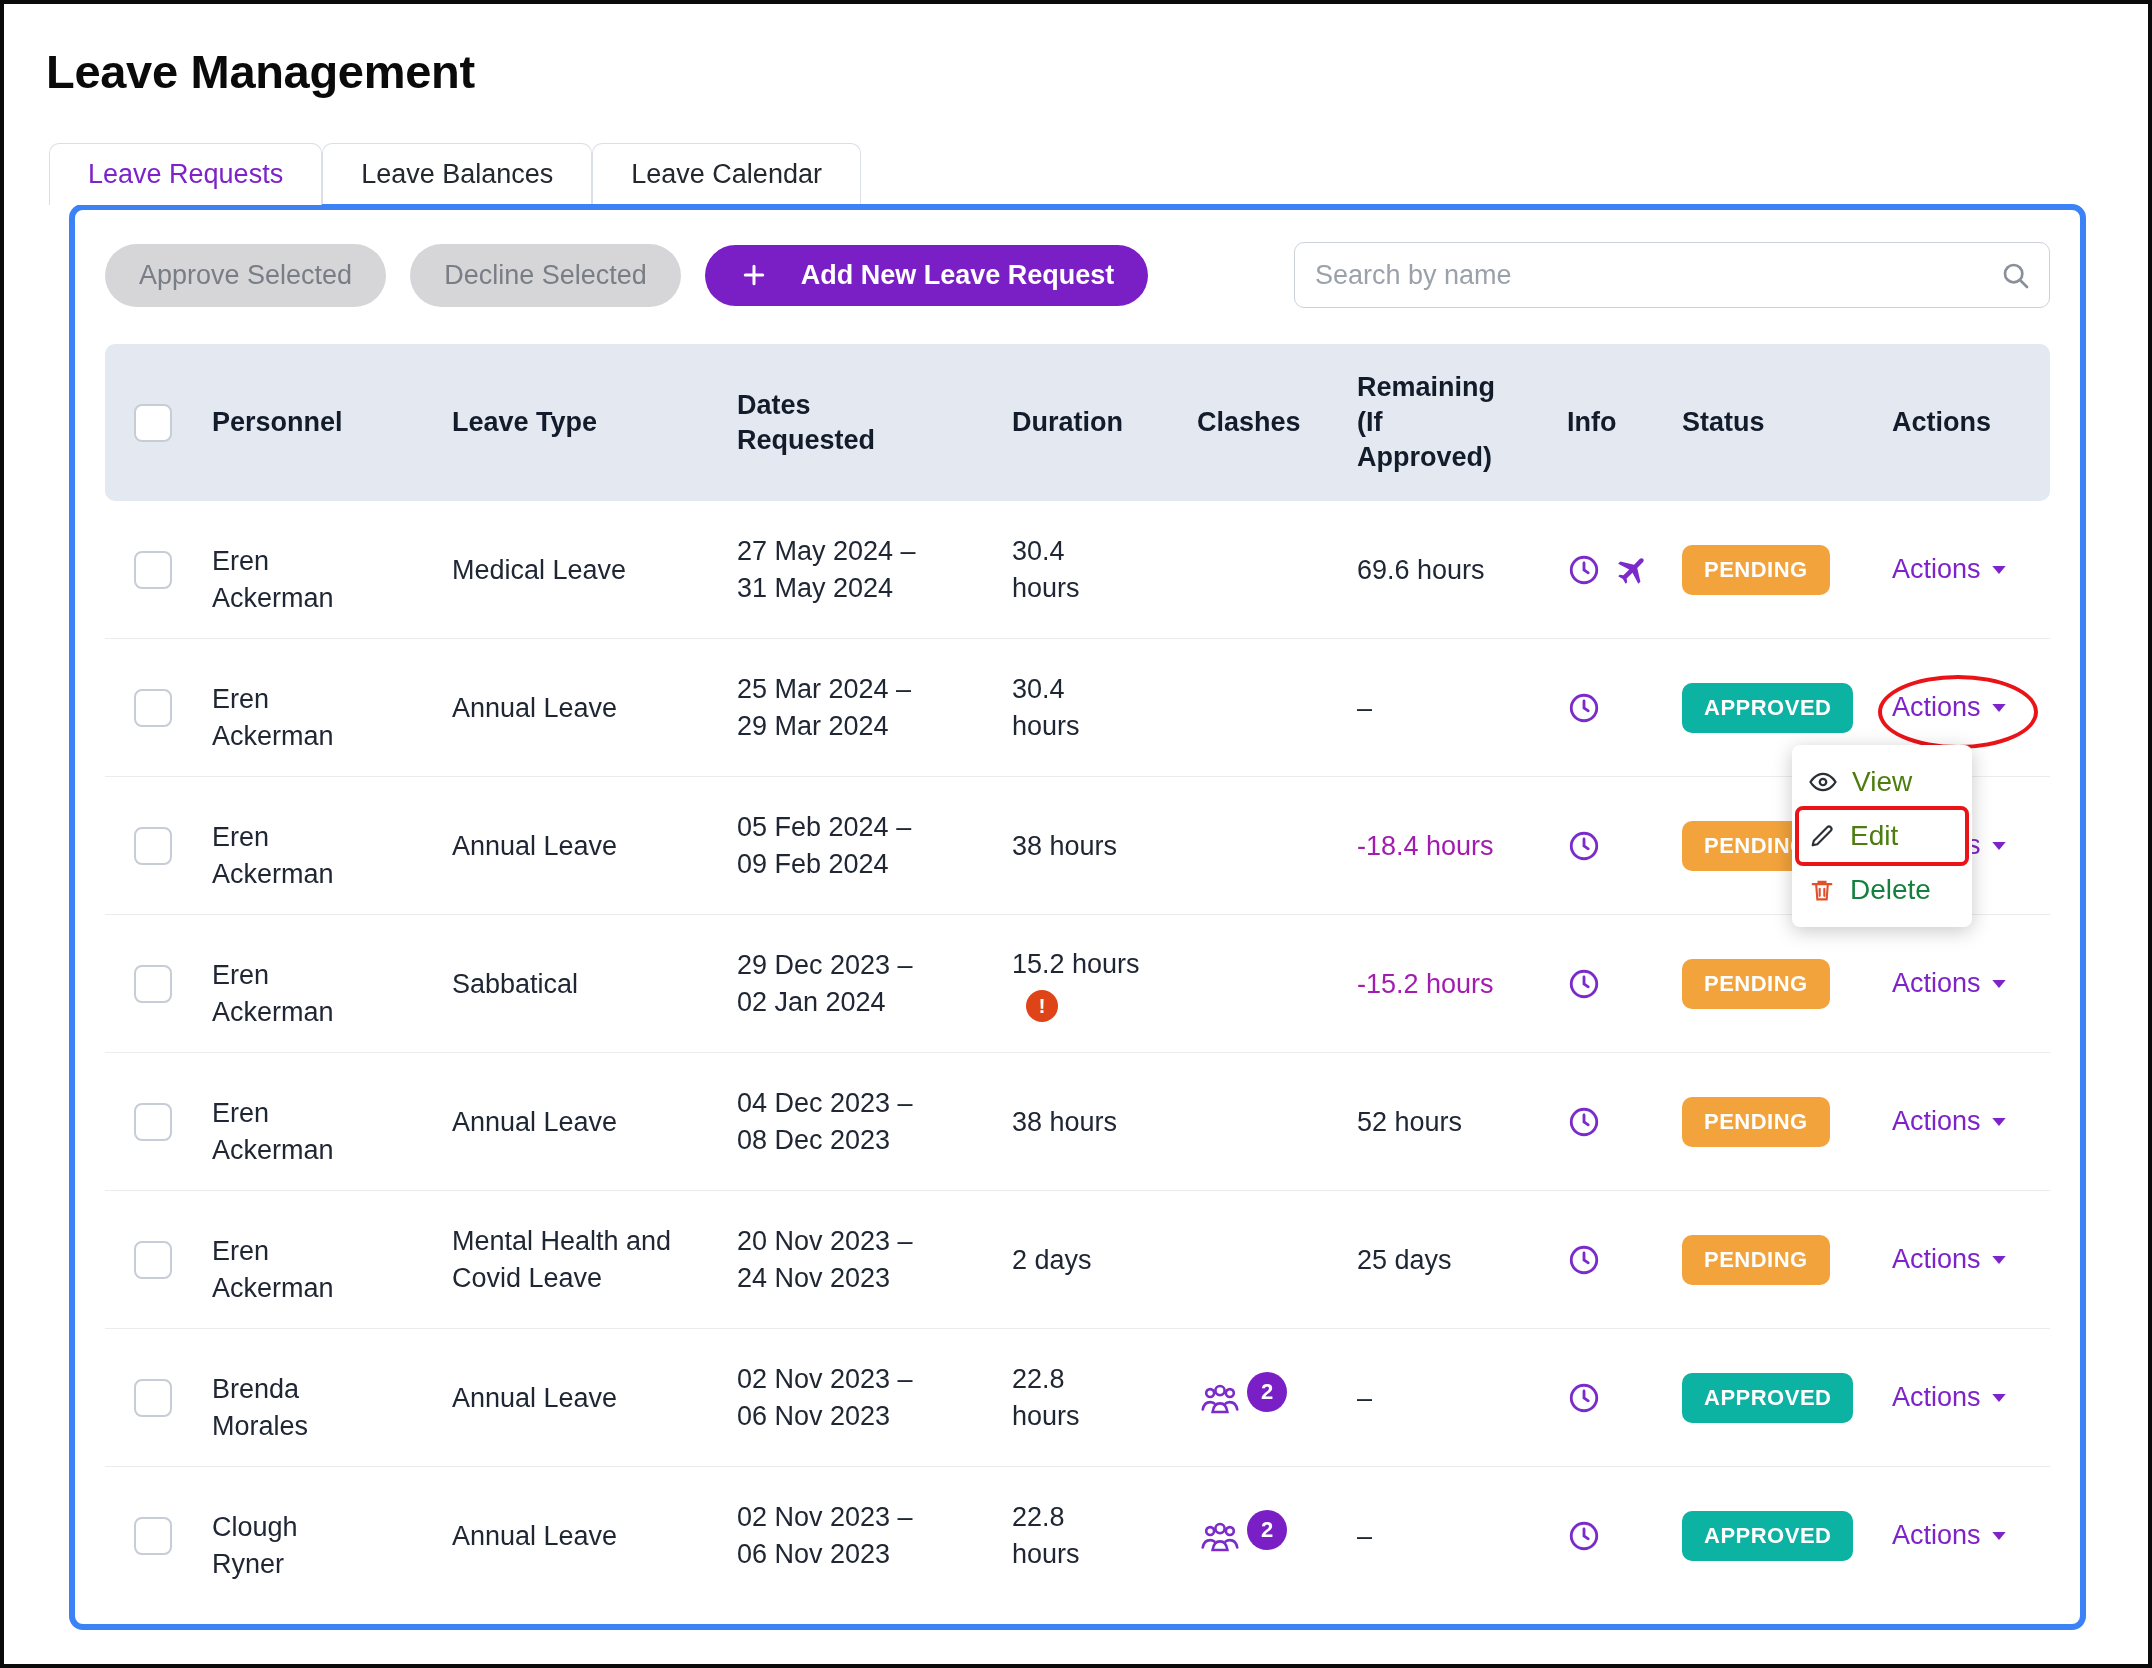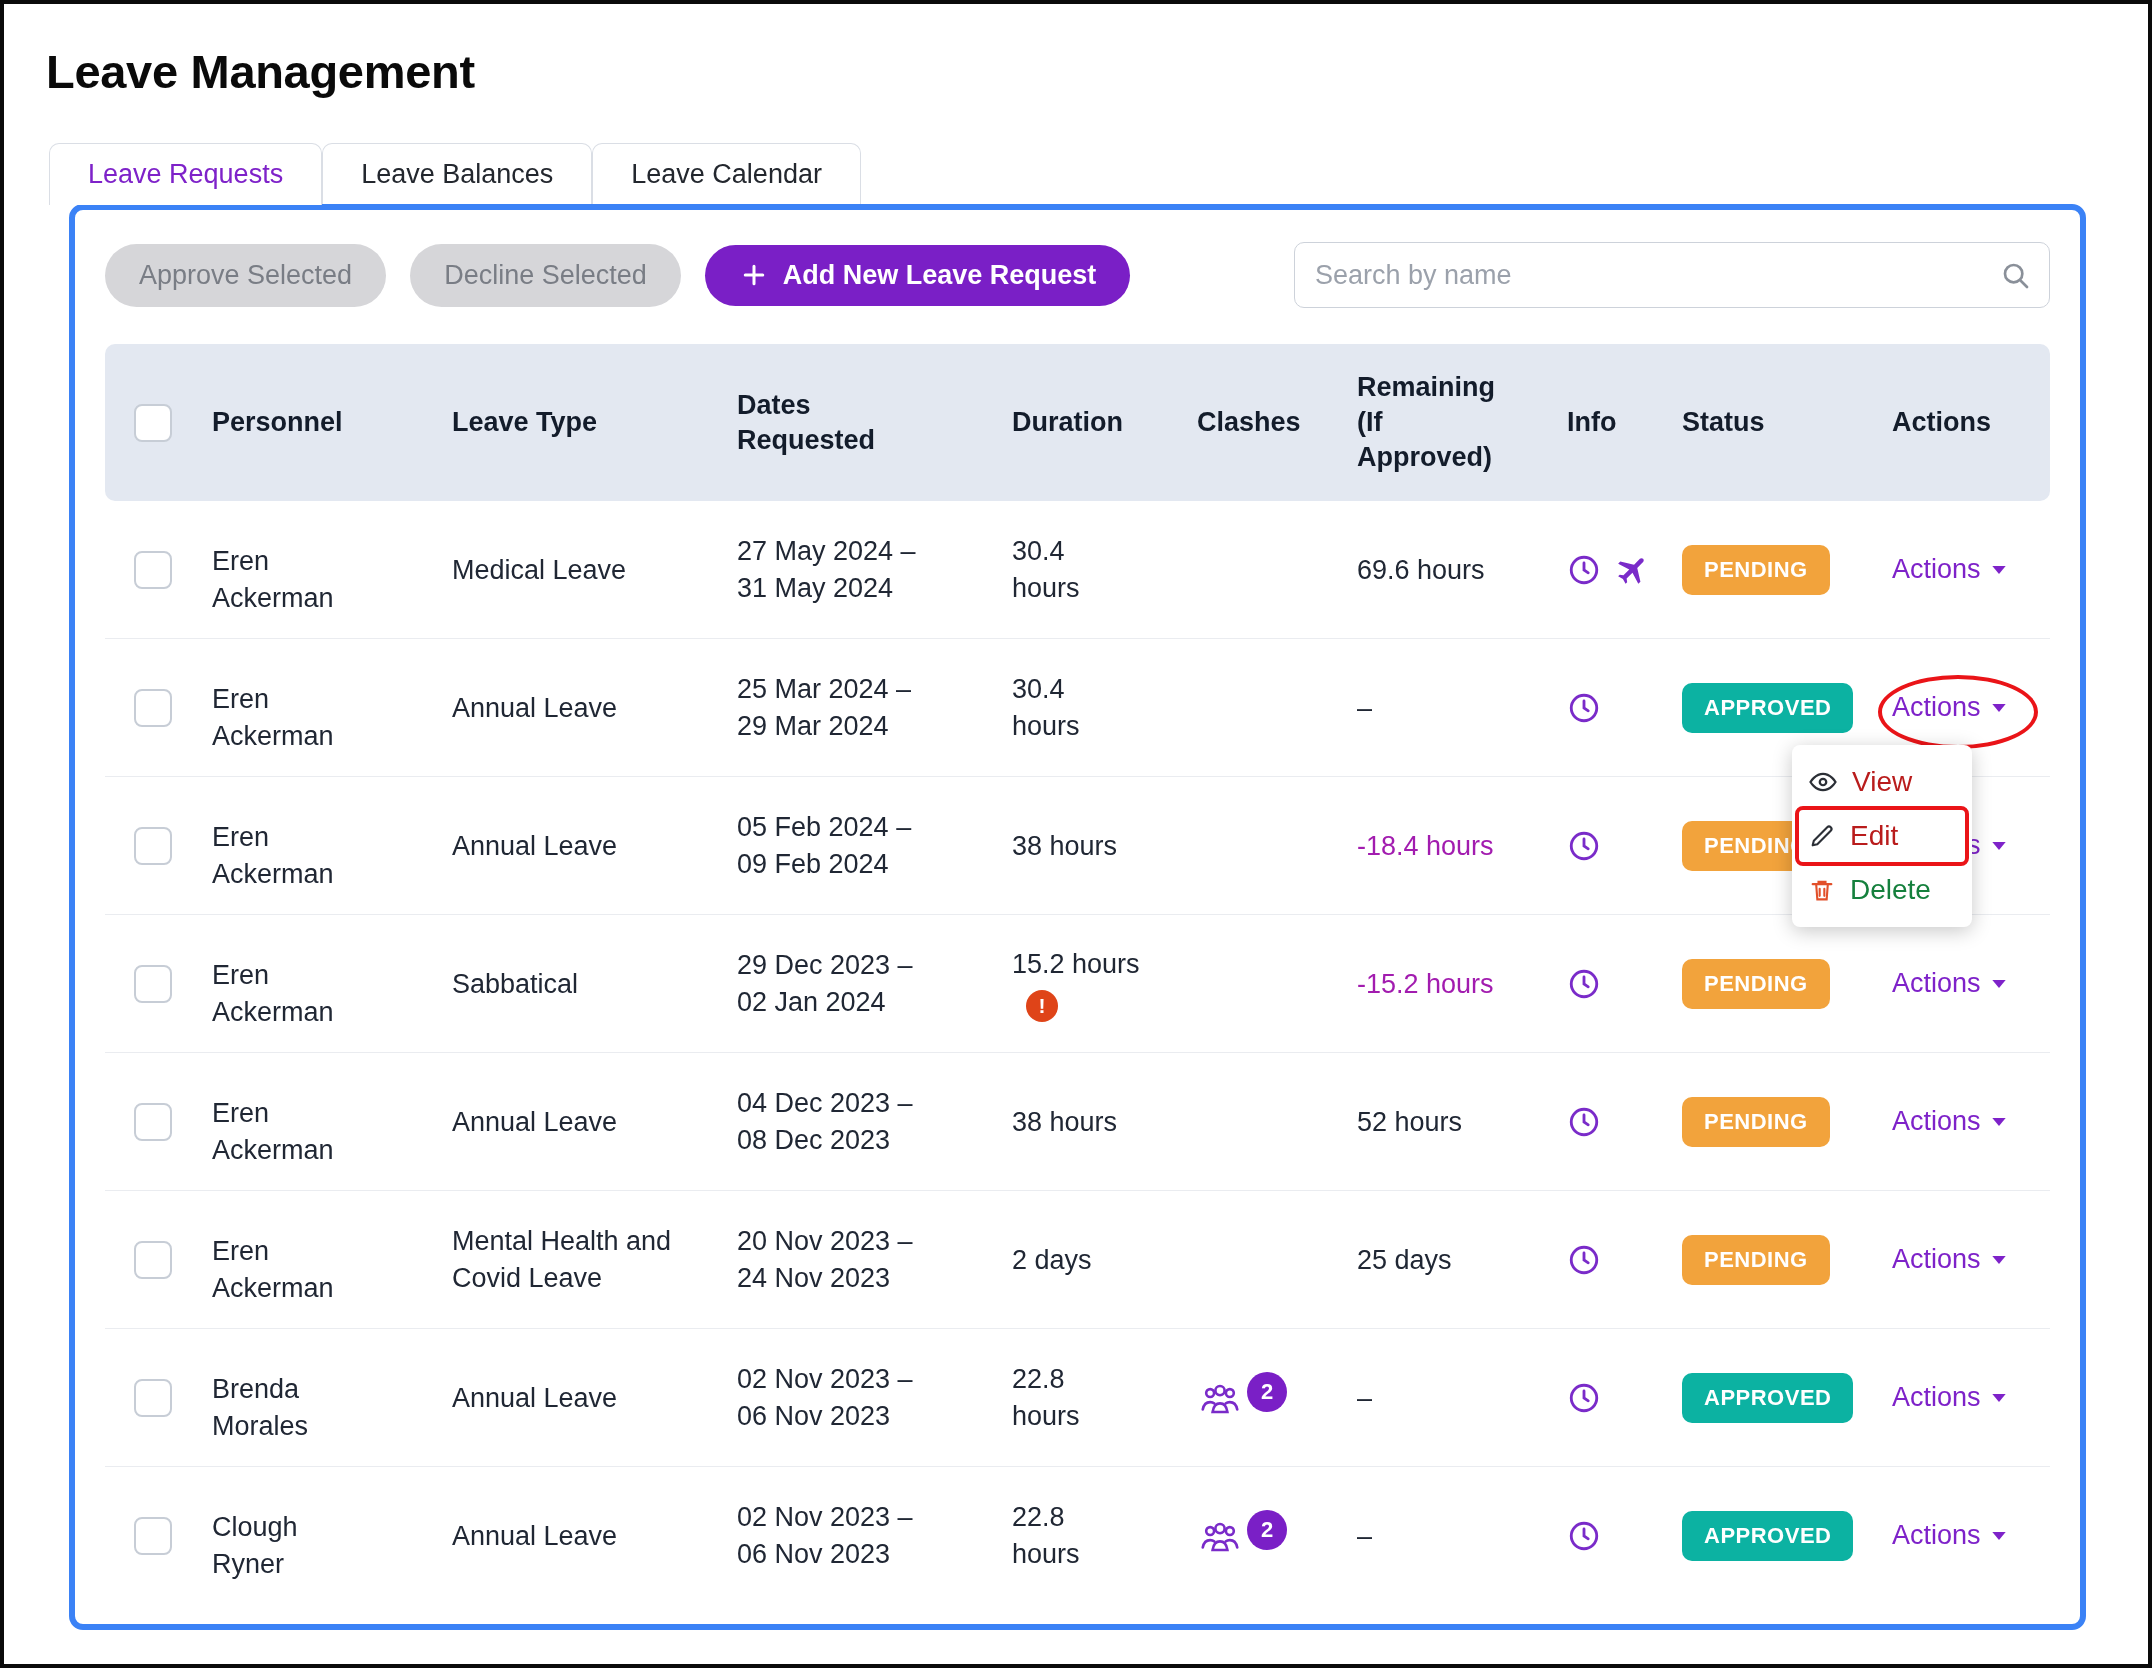--- a/index.html
+++ b/index.html
@@ -19,21 +19,21 @@
 
   
   .card { border:6px solid #3b82f6; border-radius:14px; margin:-1px 22px 0 25px;
           padding:26px 30px 20px; background:#fff; position:relative; }
 
   
   .toolbar { display:flex; align-items:center; margin:6px 0 36px; }
   button { font-family:inherit; cursor:pointer; }
   .btn-muted { background:#d6d6d9; color:#797d85; border:none; border-radius:38px;
                font-size:27px; padding:16px 34px; margin-right:24px; }
-  .btn-primary { background:#7a1fc6; color:#fff; display:flex; align-items:center; gap:14px;
+  .btn-primary { background:#7a1fc6; color:#fff; display:flex; align-items:center; gap:32px;
                  border:none; border-radius:38px; font-size:27px; font-weight:600; padding:15px 34px; }
   .spacer { flex:1; }
   .search { width:756px; height:66px; border:1.5px solid #cdd2da; border-radius:10px;
             display:flex; align-items:center; padding:0 18px; box-sizing:border-box; }
   .search input { border:none; outline:none; flex:1; font-size:27px; color:#30363f; background:transparent; }
   .search input::placeholder { color:#9ba1ab; }
 
   
   .grid-cols { display:grid; grid-template-columns:95px 240px 285px 275px 185px 160px 210px 115px 210px 1fr; }
   .thead { background:#e3e8f1; border-radius:10px; padding:26px 0; color:#131c2b; font-size:27px; }
@@ -70,21 +70,21 @@
 
   .actions-btn { background:none; border:none; color:#7e22c9; font-size:27px; display:flex; align-items:center; gap:10px; padding:0; }
 
   
   .annot-ellipse { position:absolute; top:36px; left:-2px; width:152px; height:66px;
                    border:4px solid #ea1418; border-radius:50%; pointer-events:none; z-index:5; }
 
   
   .dropdown { position:absolute; top:106px; left:-88px; width:180px; background:#fff; border-radius:8px;
               box-shadow:0 4px 20px rgba(0,0,0,.22); padding:10px 0; z-index:10; }
-  .dd-item { display:flex; align-items:center; gap:14px; padding:8px 16px; font-size:28px; color:#b91c1c; cursor:pointer; position:relative; }
+  .dd-item { display:flex; align-items:center; gap:14px; padding:8px 16px; font-size:28px; color:#4d7c0f; cursor:pointer; position:relative; }
   .dd-item.dd-delete { color:#15803d; }
   .annot-rect { position:absolute; left:3px; right:3px; top:-3px; bottom:-3px;
                 border:4px solid #ea1418; border-radius:8px; pointer-events:none; }
 </style>
 </head>
 <body>
 
 <div class="page">
   <h1>Leave Management</h1>
 

